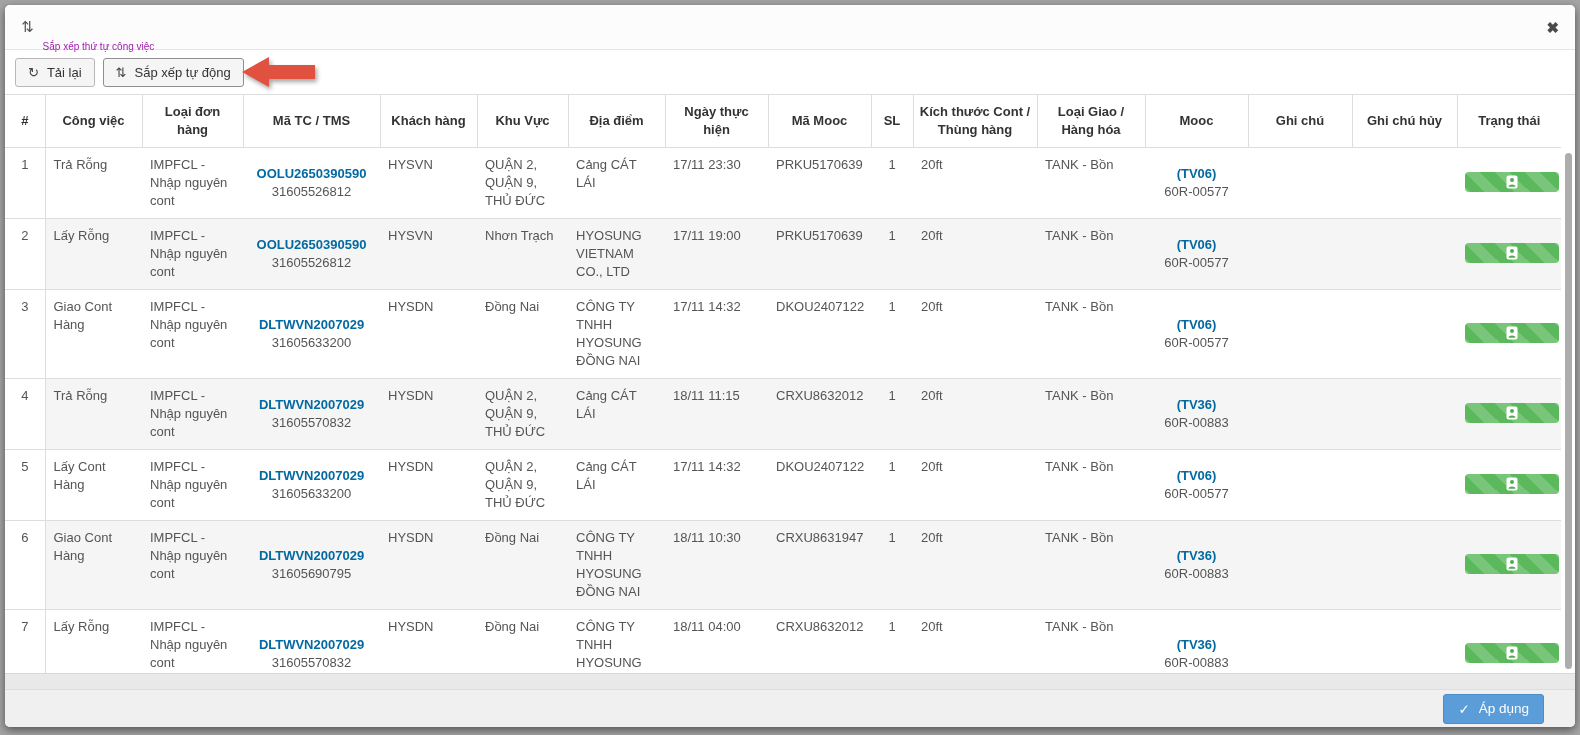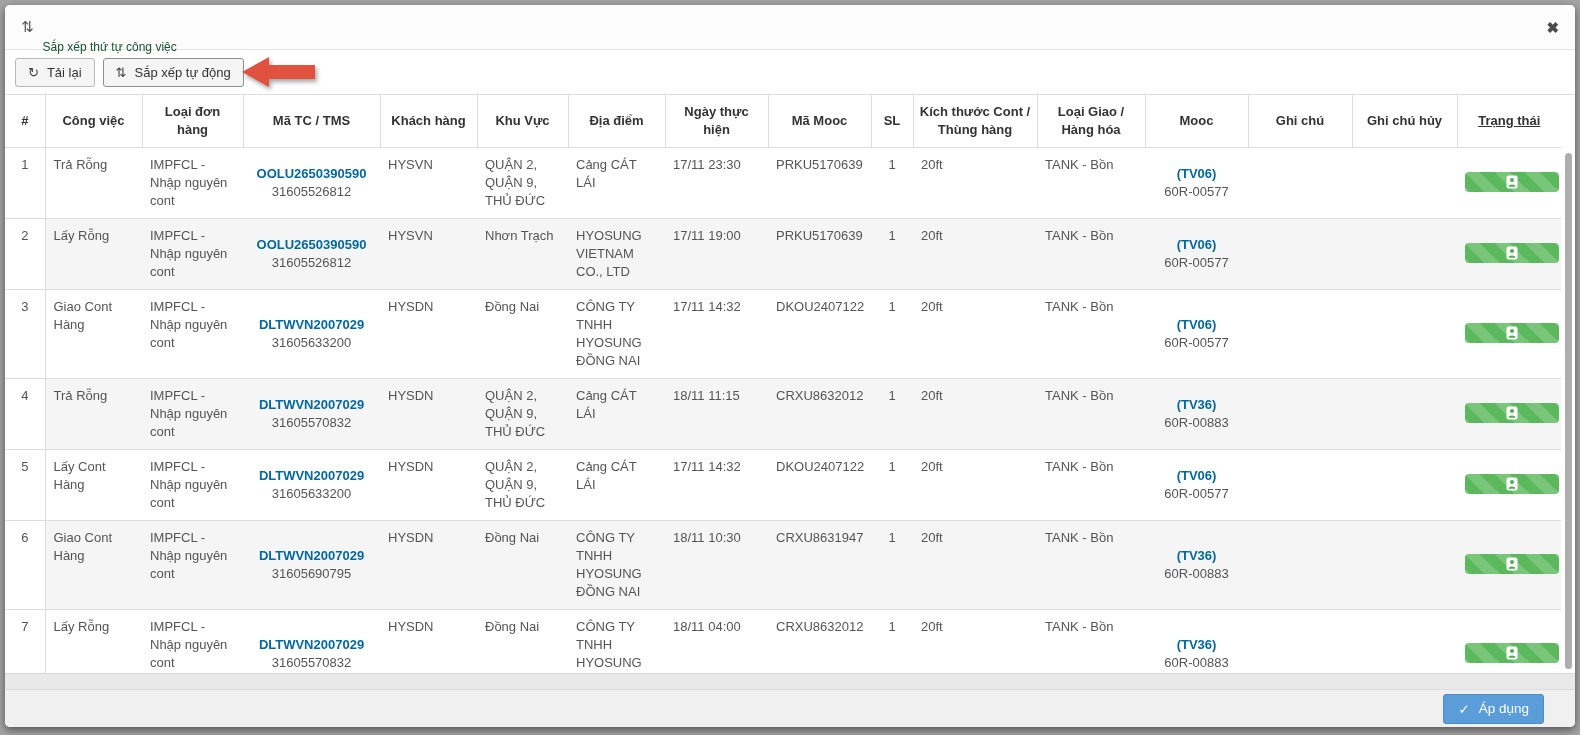--- a/index.html
+++ b/index.html
@@ -32,21 +32,21 @@
   .modal-header{
     height:45px;
     background:#fcfcfc;
     border-bottom:1px solid #e5e5e5;
     display:flex;
     align-items:center;
     padding:0 16px;
     flex:0 0 auto;
   }
   .title-icon{font-size:15px;color:#555;margin-right:9px;}
-  .modal-title{font-size:12px;color:#14532d;margin-top:39px;}
+  .modal-title{font-size:10px;color:#a21caf;margin-top:39px;}
   .close-btn{
     margin-left:auto;
     background:none;border:none;cursor:pointer;
     font-size:15px;font-weight:bold;color:#4a4a4a;
     line-height:1;
   }
   
   .toolbar{
     position:relative;
     padding:7px 10px;
@@ -105,21 +105,21 @@
     border-top:none;
     font-weight:bold;
     color:#333;
     text-align:center;
     vertical-align:middle;
     padding:8px 5px;
     height:50px;
     background:#fff;
   }
   thead th:first-child{border-left:none;}
-  thead th:last-child{border-right:none;text-decoration:underline;}
+  thead th:last-child{border-right:none;}
   tbody td{
     border-top:1px solid var(--border);
     padding:8px;
     vertical-align:top;
     color:var(--text);
     background:#fff;
   }
   tbody tr:first-child td{border-top:none;}
   tbody tr:nth-child(even) td{background:#f5f5f5;}
   tbody td:first-child{

